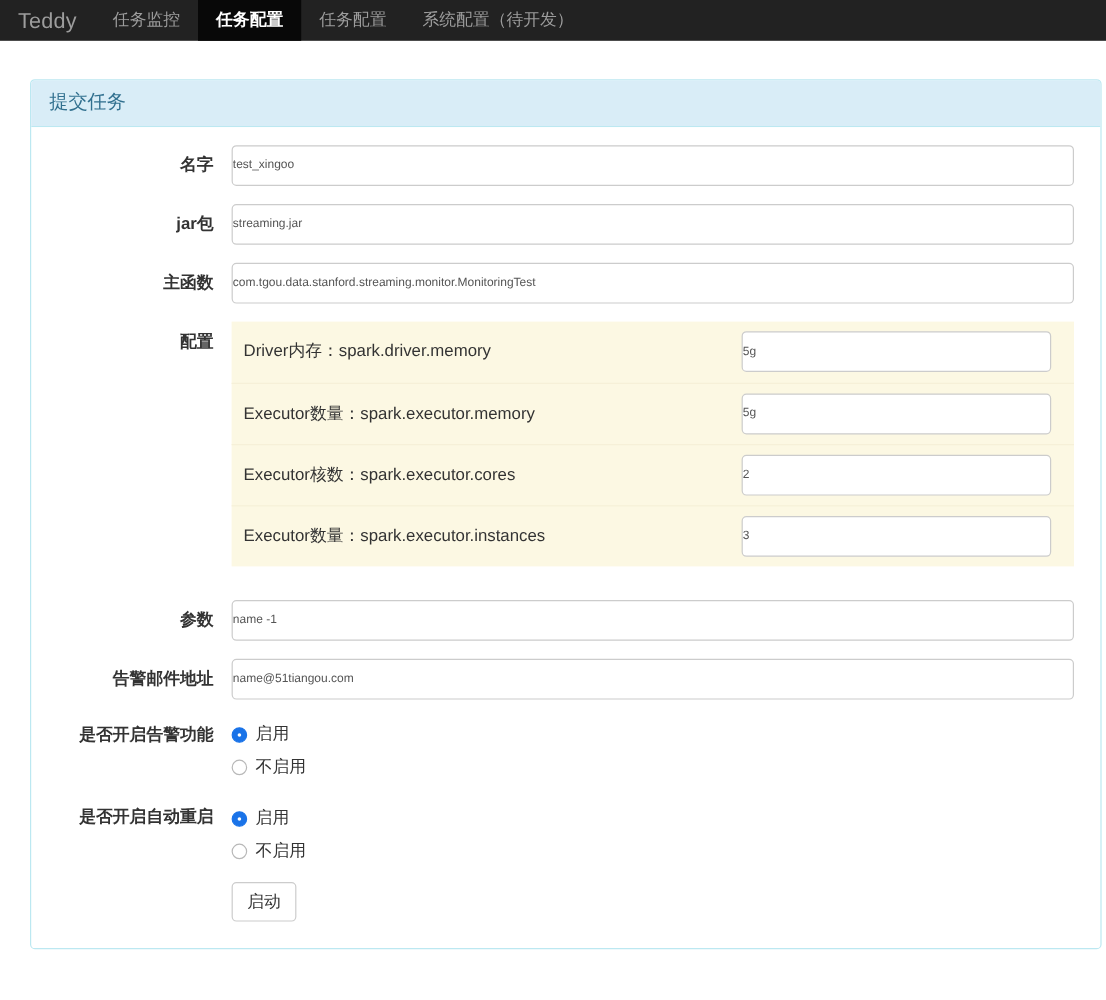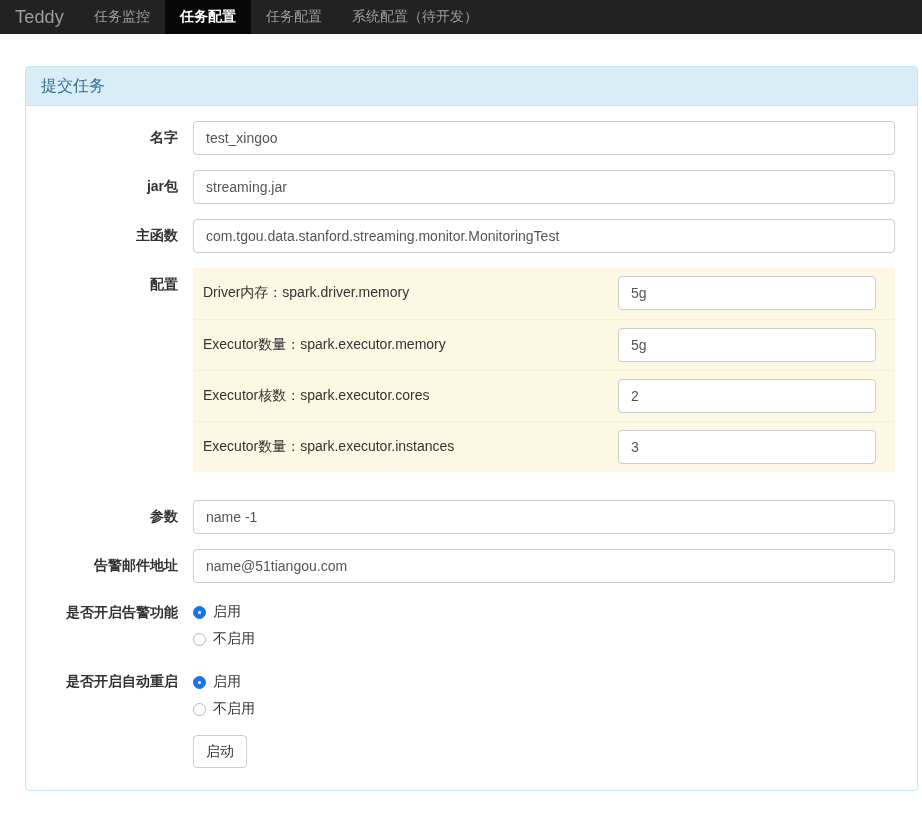--- a/index.html
+++ b/index.html
@@ -83,23 +83,23 @@
   }
   .form-control-wrap {
     flex: 1 1 auto;
     padding-left: 15px;
     padding-right: 22px;
   }
   input.form-control {
     display: block;
     width: 100%;
     height: 34px;
-    padding: 6px 12px;
+    padding: 6px 0;
     font-family: "Liberation Sans", "DejaVu Sans", sans-serif;
-    font-size: 14px;
+    font-size: 10px;
     line-height: 1.42;
     color: #555555;
     background: #ffffff;
     border: 1px solid #cccccc;
     border-radius: 4px;
     outline: none;
   }
 
   
   .config-well {

